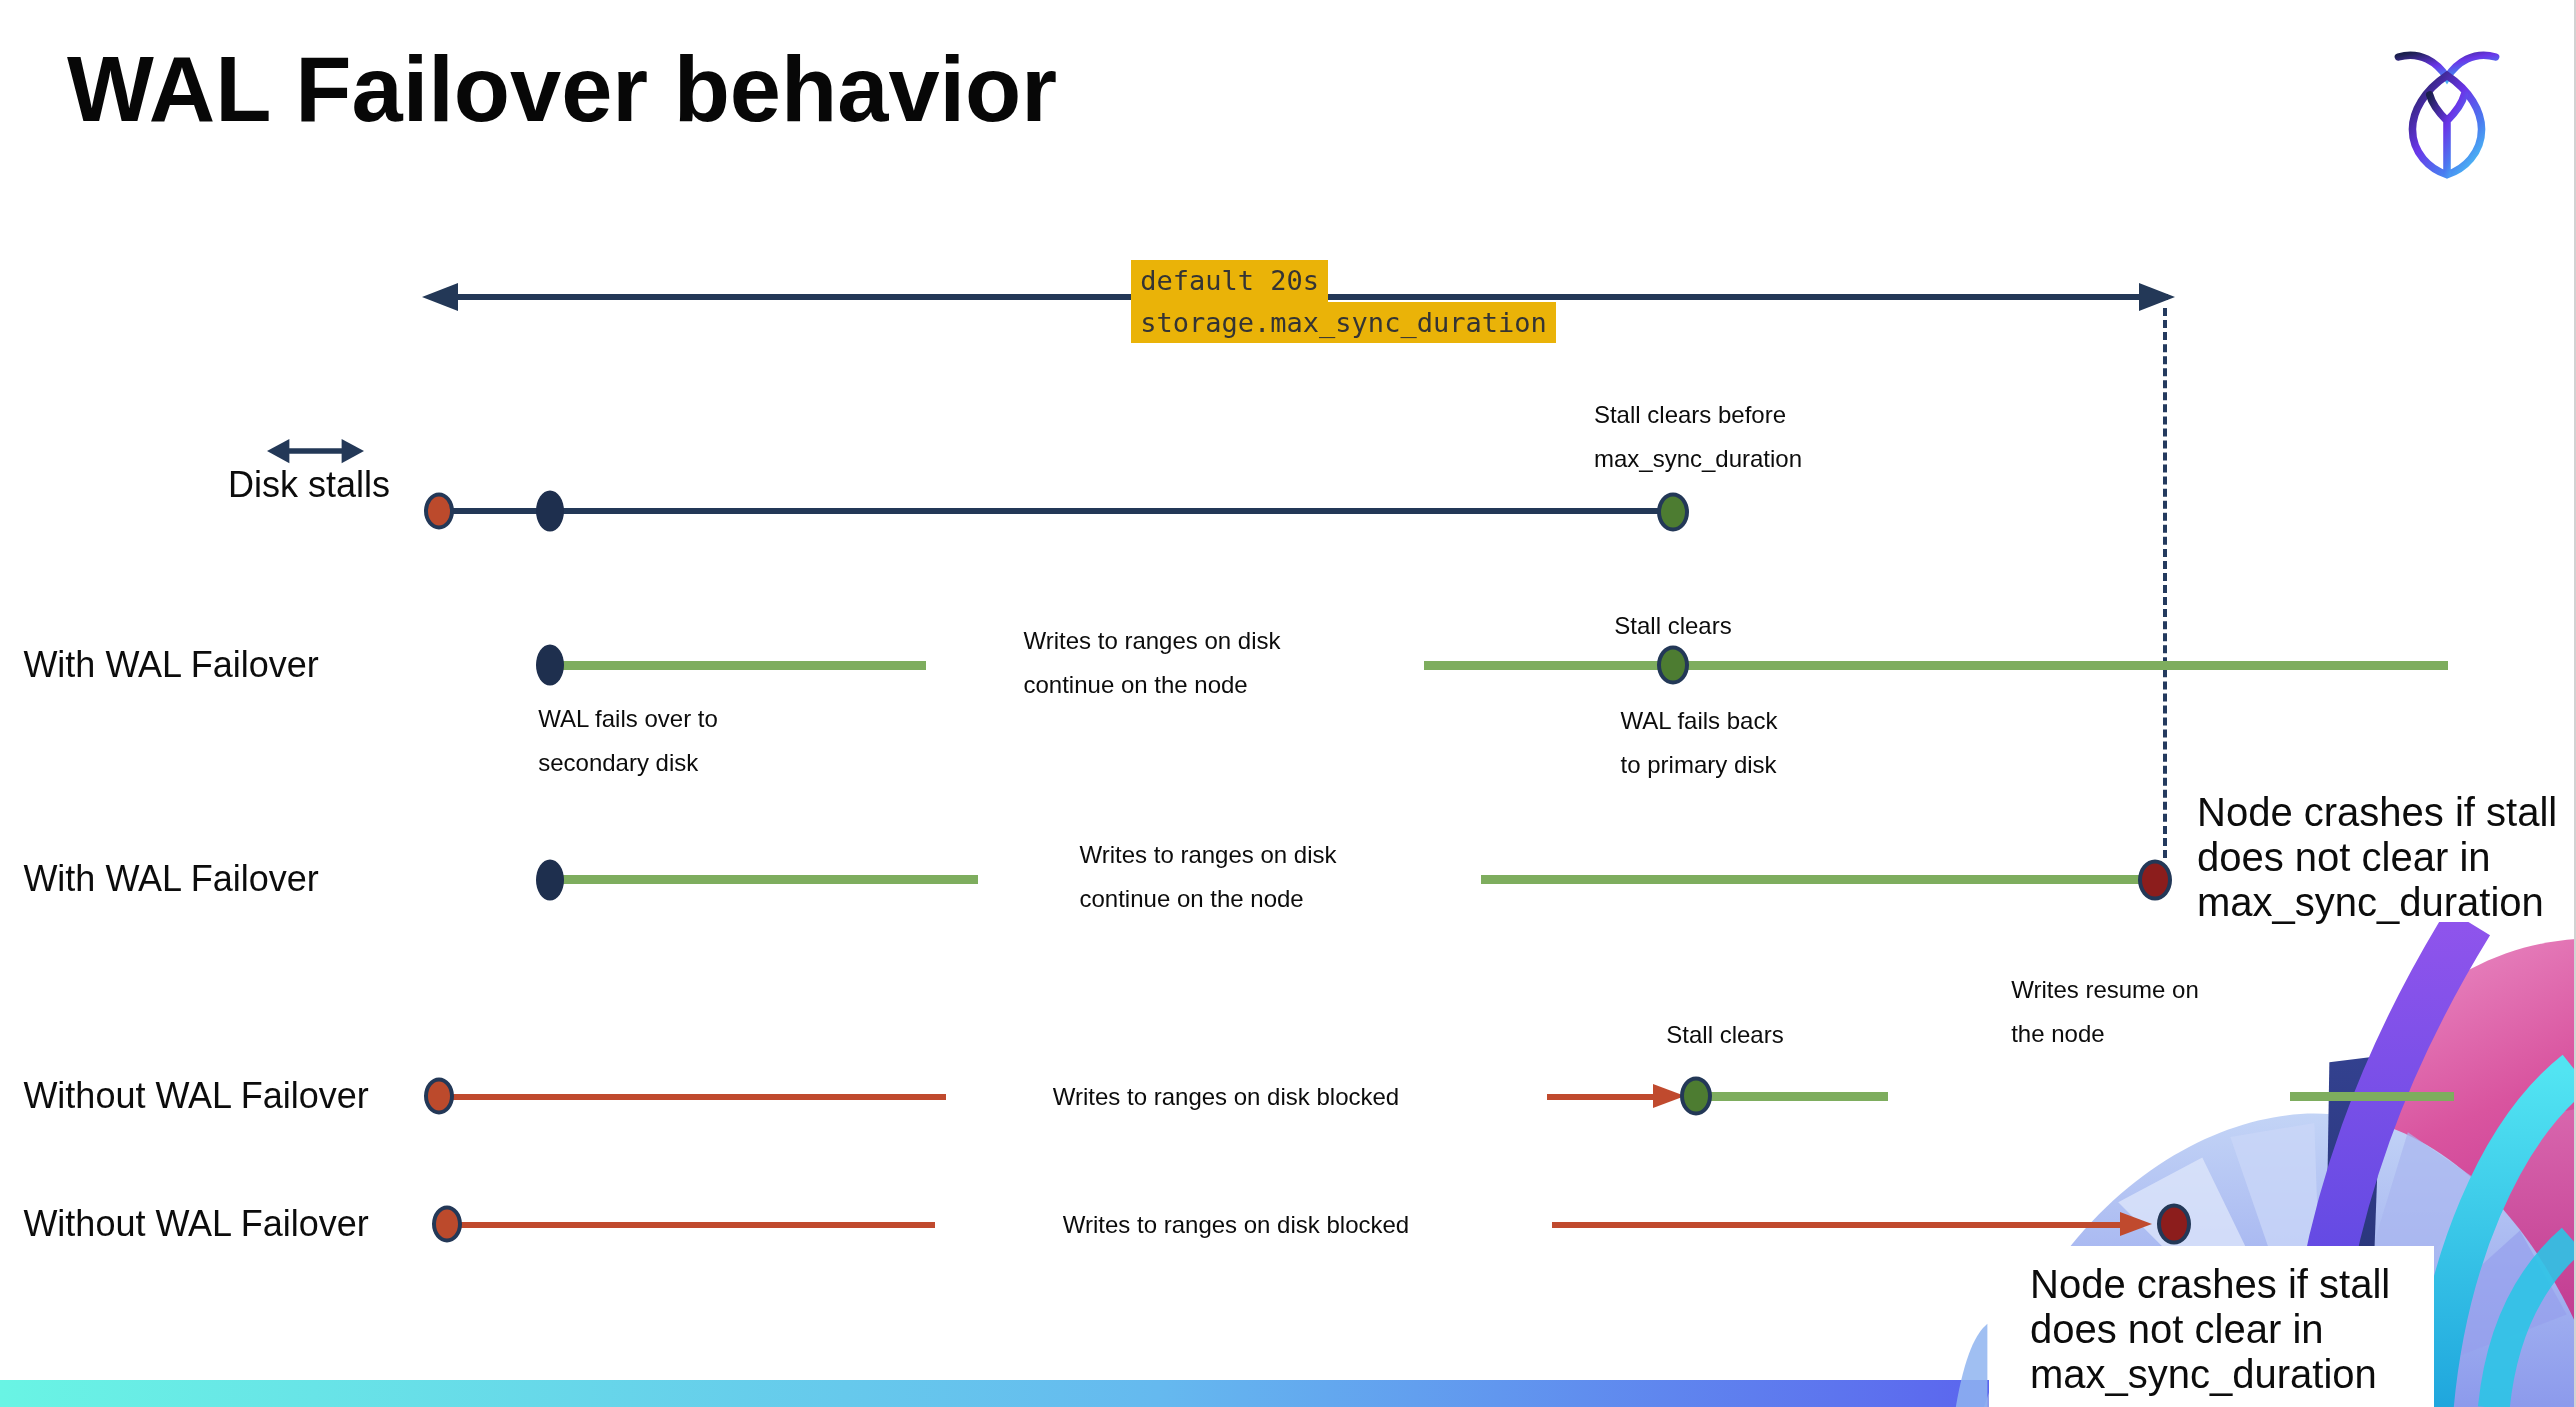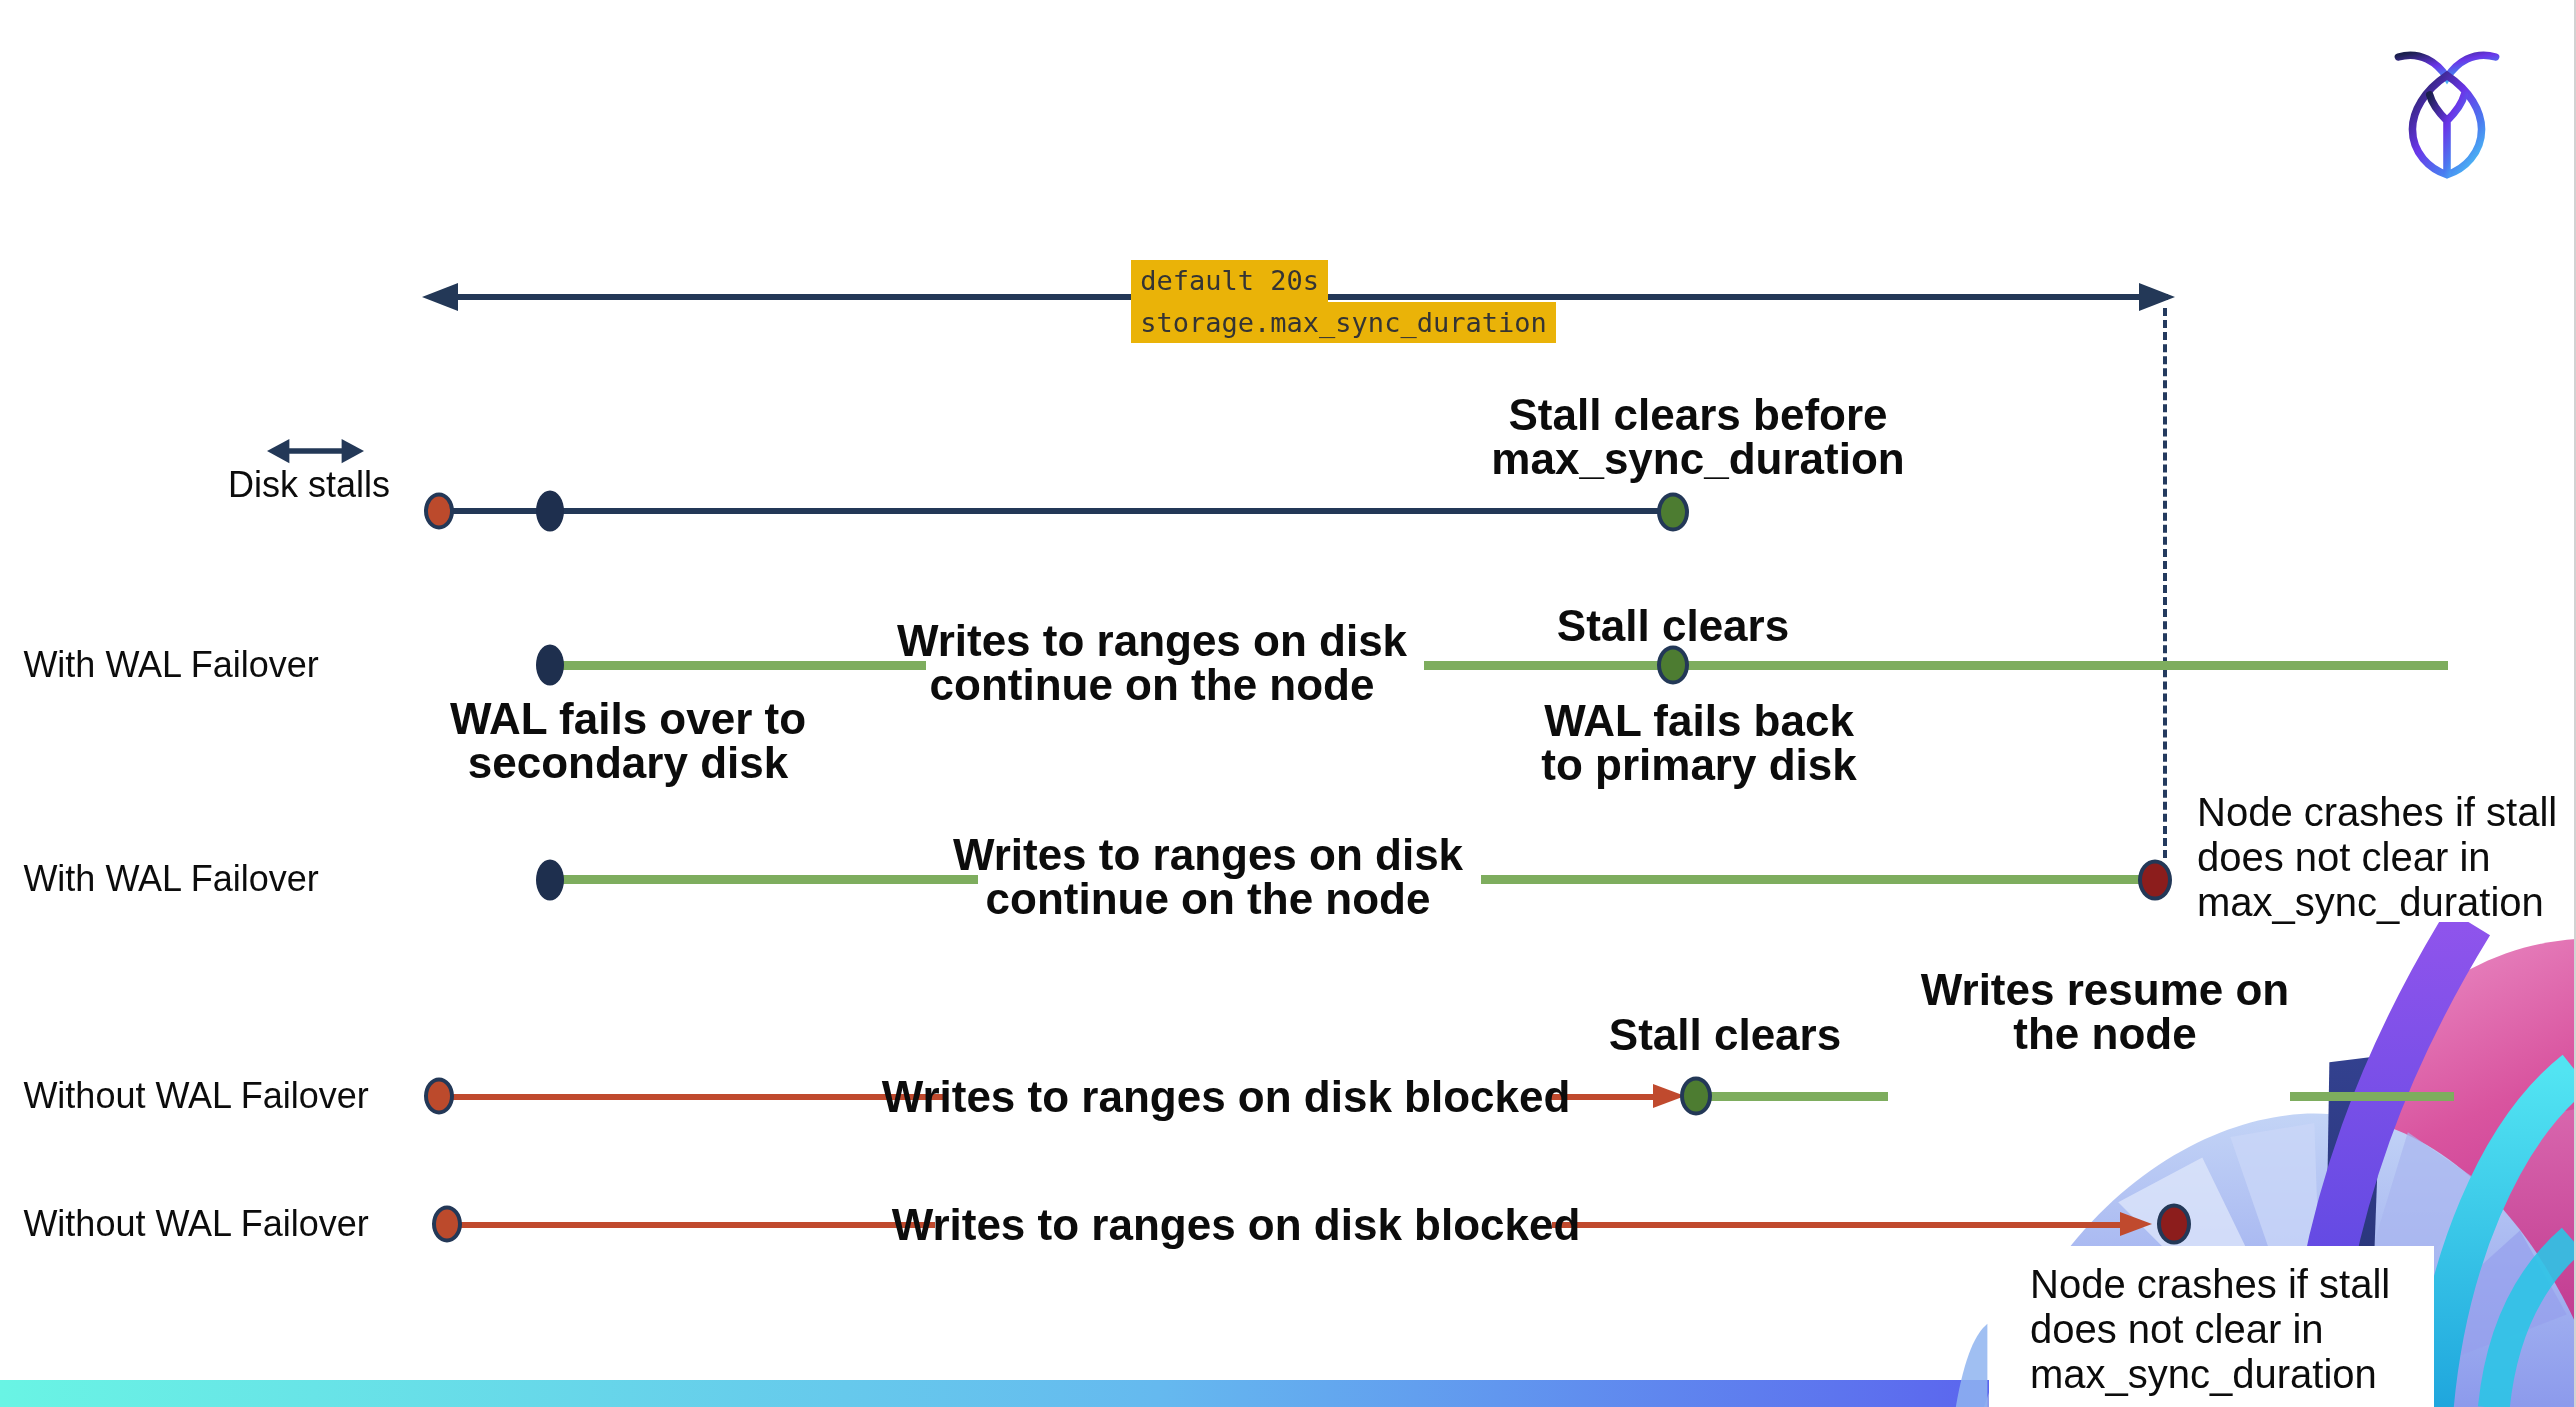--- a/index.html
+++ b/index.html
@@ -12,22 +12,22 @@
     position:absolute;left:67px;top:37px;font-size:92px;font-weight:800;
     letter-spacing:0px;color:#070707;white-space:nowrap;
   }
   .code{
     position:absolute;font-family:"DejaVu Sans Mono", monospace;font-size:27px;
     line-height:37px;color:#343434;z-index:6;
   }
   .code span{display:table;background:#eab308;padding:1.9px 9.3px 2.8px 9.3px;white-space:pre;}
   .lbl{position:absolute;font-size:36px;white-space:nowrap;z-index:5;}
   .ann{
-    position:absolute;font-size:44px;line-height:44px;text-align:center;
-    transform:translateX(-50%);white-space:nowrap;z-index:5;font-weight:bold;
+    position:absolute;font-size:24px;line-height:44px;text-align:left;
+    transform:translateX(-50%);white-space:nowrap;z-index:5;
   }
   .ann-left{
     position:absolute;font-size:40px;line-height:45px;text-align:left;
     white-space:nowrap;z-index:5;
   }
   .hline{position:absolute;z-index:4;}
   .navy-line{background:#233857;height:5.6px;}
   .green-line{background:#7ead5e;height:9.3px;}
   .red-line{background:#c04a2e;height:5.6px;}
   .dot{
@@ -97,20 +97,21 @@
     <path d="M436 150 L 492 143 L 478 520 L 430 520 Z" fill="url(#gNavy)"></path>
     <path d="M585 0 C 505 130 428 300 415 520" stroke="url(#gPurple)" stroke-width="54" fill="none"></path>
     <path d="M700 160 C 618 225 560 365 546 520" stroke="url(#gCyan)" stroke-width="46" fill="none"></path>
     <path d="M696 340 C 650 380 620 440 612 520" stroke="#2cc4e6" stroke-width="34" fill="none" opacity="0.9"></path>
     <path d="M246 520 L 258 420 L 272 520 Z" fill="#55ecf4"></path>
     <path d="M36 520 C 46 462 58 440 70 430 L 70 520 Z" fill="#8fb4f0" opacity="0.85"></path>
   </svg>
 
   <div class="note-box"></div>
 
+  <div class="title">WAL Failover behavior</div>
 
   <svg class="logo" width="108" height="140" viewBox="0 0 100 128">
     <defs>
       <linearGradient id="lgLogo" x1="0" y1="0" x2="0.9" y2="1">
         <stop offset="0" stop-color="#1b1f4e"></stop>
           <stop offset="0.45" stop-color="#6a35e8"></stop>
         <stop offset="0.75" stop-color="#4a7bf0"></stop>
           <stop offset="1" stop-color="#49c8f5"></stop>
       </linearGradient>
     </defs>

